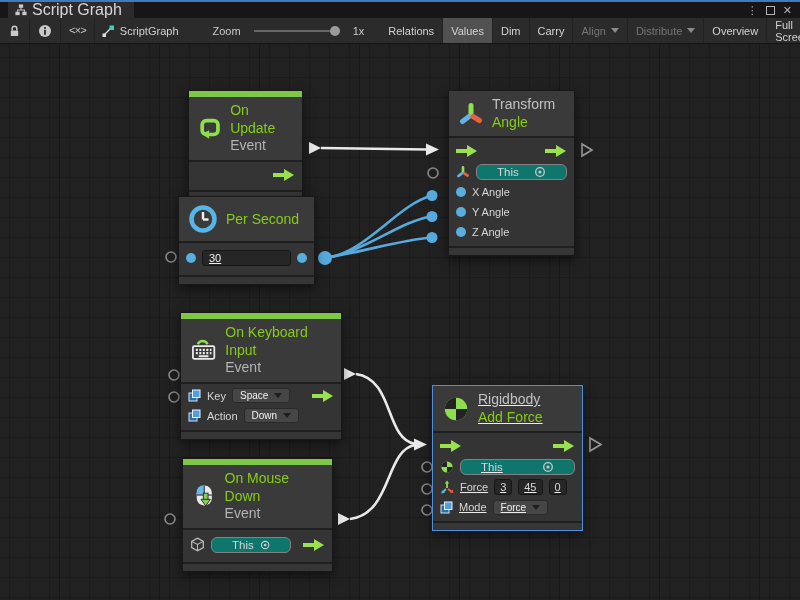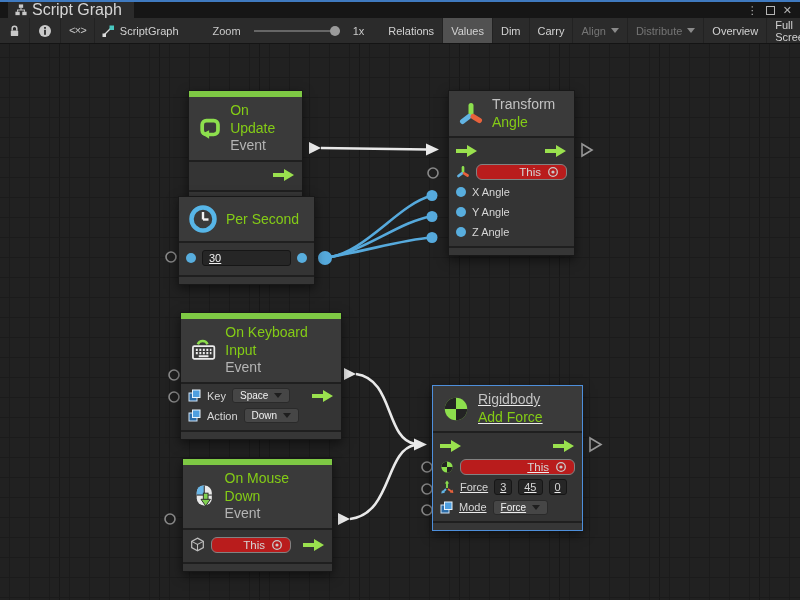--- a/index.html
+++ b/index.html
@@ -61,22 +61,22 @@
   .nsub { font-size:14px; color:#b4b4b4; }
   .nbody { background:#343434; border-bottom:2px solid #1f1f1f; padding:2px 0 4px; }
   .nfoot { height:7px; background:#363636; }
   .prow { display:flex; align-items:center; gap:6px; padding:2px 7px; min-height:20px; font-size:11px;
           color:#d6d6d6; }
   .prow.arrows { justify-content:space-between; min-height:22px; }
   .flow-arrow { width:22px; height:12px; flex:0 0 auto; }
   .vdot { width:10px; height:10px; border-radius:50%; background:#58aede; flex:0 0 auto; }
   .field { background:#262626; border:1px solid #161616; border-radius:3px; color:#f0f0f0;
            font-size:11px; padding:1px 6px; }
-  .thisfield { display:flex; align-items:center; justify-content:flex-end; gap:6px;
-               background:#b91c1c; border:1px solid #828282; border-radius:6px; padding:1px 7px;
+  .thisfield { display:flex; align-items:center; justify-content:space-between; gap:6px;
+               background:#0f766e; border:1px solid #828282; border-radius:6px; padding:1px 20px;
                font-size:11.5px; }
   .numfield { background:#262626; border:1px solid #161616; border-radius:3px; padding:1px 5px;
               font-size:11px; text-align:center; min-width:16px; }
   .dd { display:flex; align-items:center; gap:6px; background:#464646; border:1px solid #2a2a2a;
         border-radius:3px; padding:1px 7px; font-size:10px; color:#f2f2f2; }
   .dd .caret { width:0; height:0; border-left:4px solid transparent; border-right:4px solid transparent;
                border-top:5px solid #1e1e1e; }
   .push { margin-left:auto; }
 </style>
 </head>

